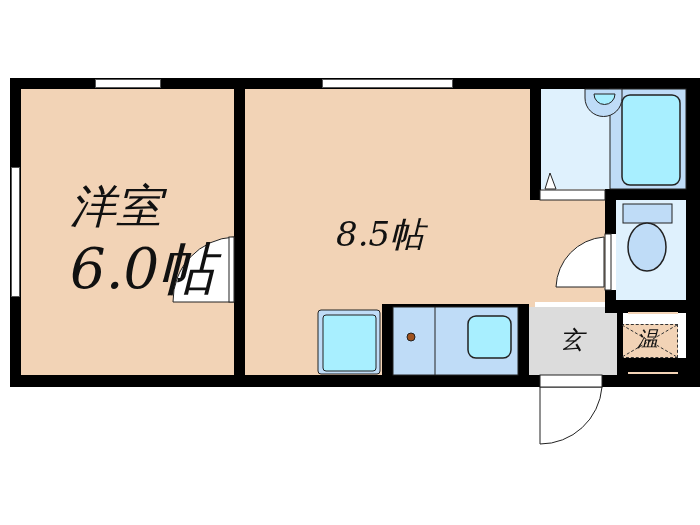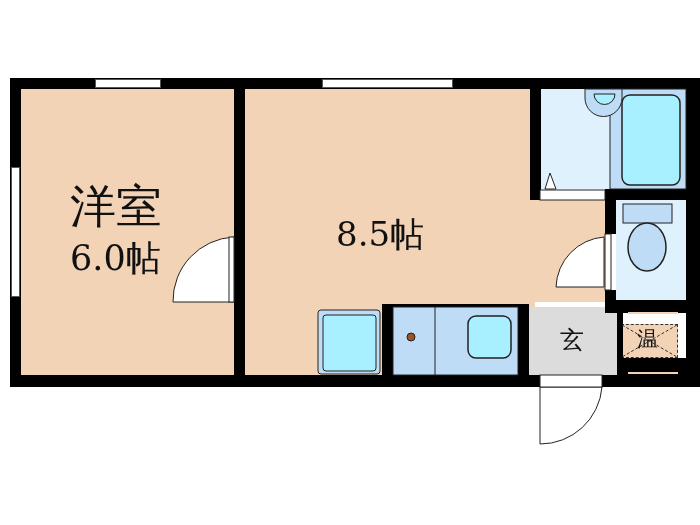--- a/index.html
+++ b/index.html
@@ -1,17 +1,17 @@
 <!DOCTYPE html>
 <html><head>
 <meta charset="utf-8">
 <style>
   html, body { margin:0; padding:0; background:#ffffff; }
   body { width:700px; height:525px; position:relative; overflow:hidden; font-family:"DejaVu Serif", serif; }
-  .abs { position:absolute; box-sizing:border-box; }
+  .abs { position:absolute; box-sizing:border-box;font-style:italic; }
   .wall { position:absolute; background:#000; }
   .floor-wood { background:#f2d3b6; }
   .floor-wet { background:#dff1fd; }
   .floor-genkan { background:#dcdcdc; }
   .label { position:absolute; color:#111; font-family:"DejaVu Serif", serif; line-height:1; white-space:nowrap; }
   .win { position:absolute; background:#fff; border:1px solid #555; box-sizing:border-box; }
   svg { position:absolute; overflow:visible; }
 </style>
 </head>
 <body>
@@ -82,17 +82,17 @@
     <rect x="468" y="316" width="43" height="42" rx="8" fill="#a8efff" stroke="#222" stroke-width="1.5"></rect>
 
     <line x1="622" y1="325" x2="677" y2="357" stroke="#333" stroke-width="1" stroke-dasharray="3,2"></line>
     <line x1="677" y1="325" x2="622" y2="357" stroke="#333" stroke-width="1" stroke-dasharray="3,2"></line>
   </svg>
   <div class="abs" style="left:318px;top:310px;width:62px;height:64px;"></div>
   <div class="abs" style="left:393px;top:307px;width:42px;height:68px;"></div>
   <div class="abs" style="left:468px;top:316px;width:43px;height:42px;"></div>
 
   <div class="label" style="left:70px;top:183px;font-size:46px;">洋室</div>
-  <div class="label" style="left:70px;top:241px;font-size:35px;">6.0帖</div>
+  <div class="label" style="left:70px;top:241px;font-size:56px;">6.0帖</div>
   <div class="label" style="left:336px;top:217px;font-size:34px;">8.5帖</div>
   <div class="label" style="left:560px;top:328px;font-size:24px;">玄</div>
   <div class="label" style="left:637px;top:329px;font-size:21px;">温</div>
 </div>
 
 </body></html>

